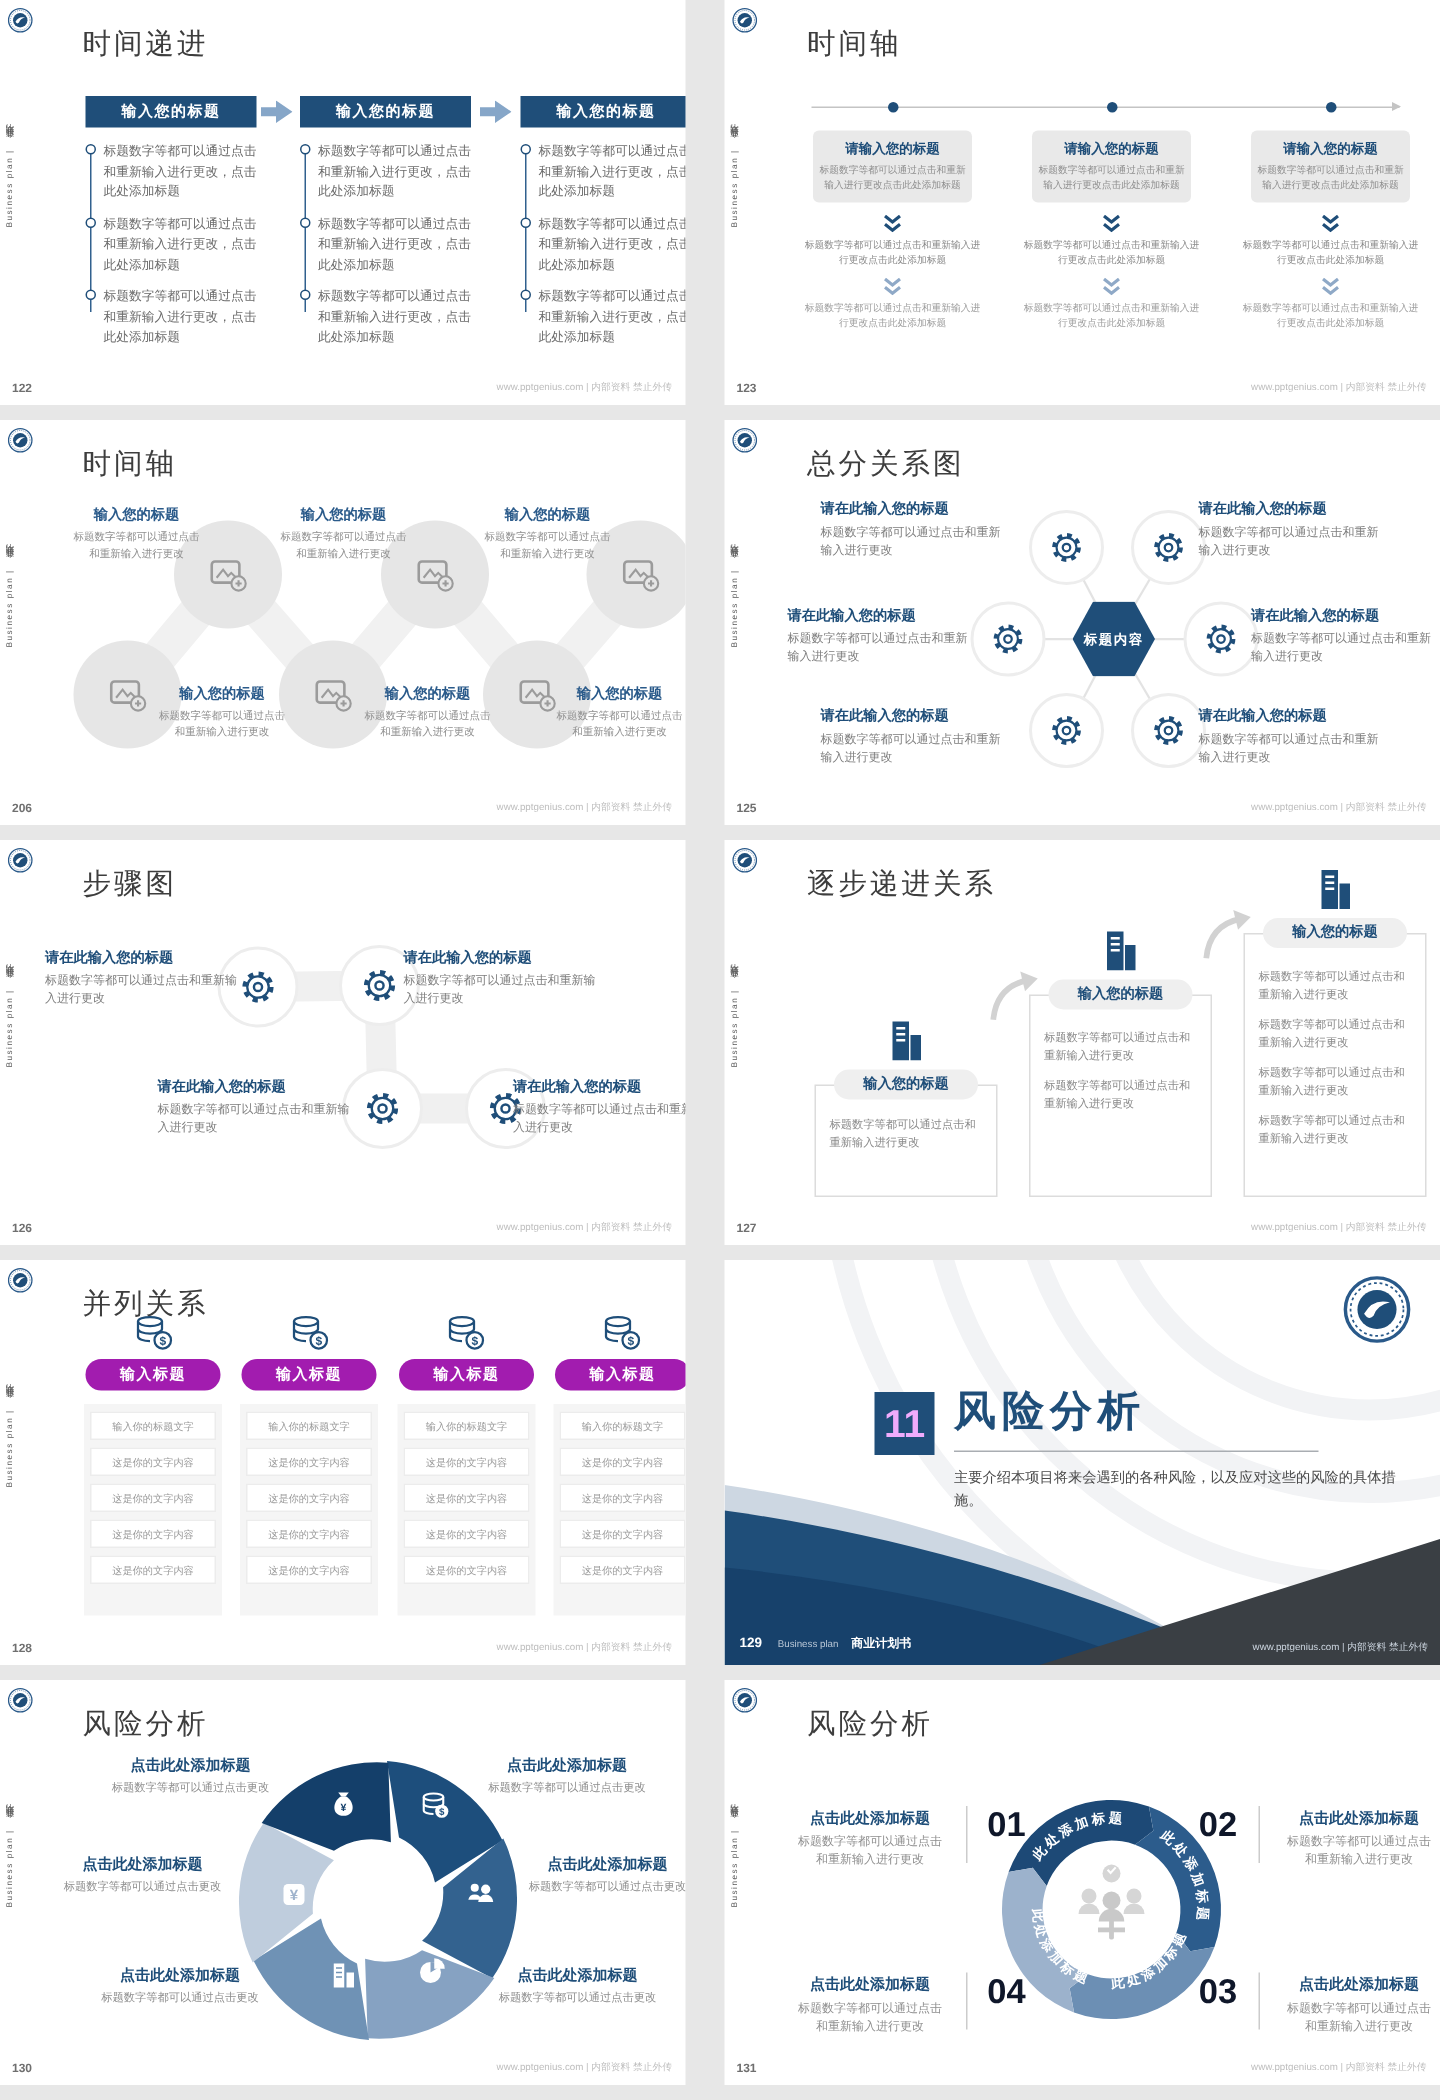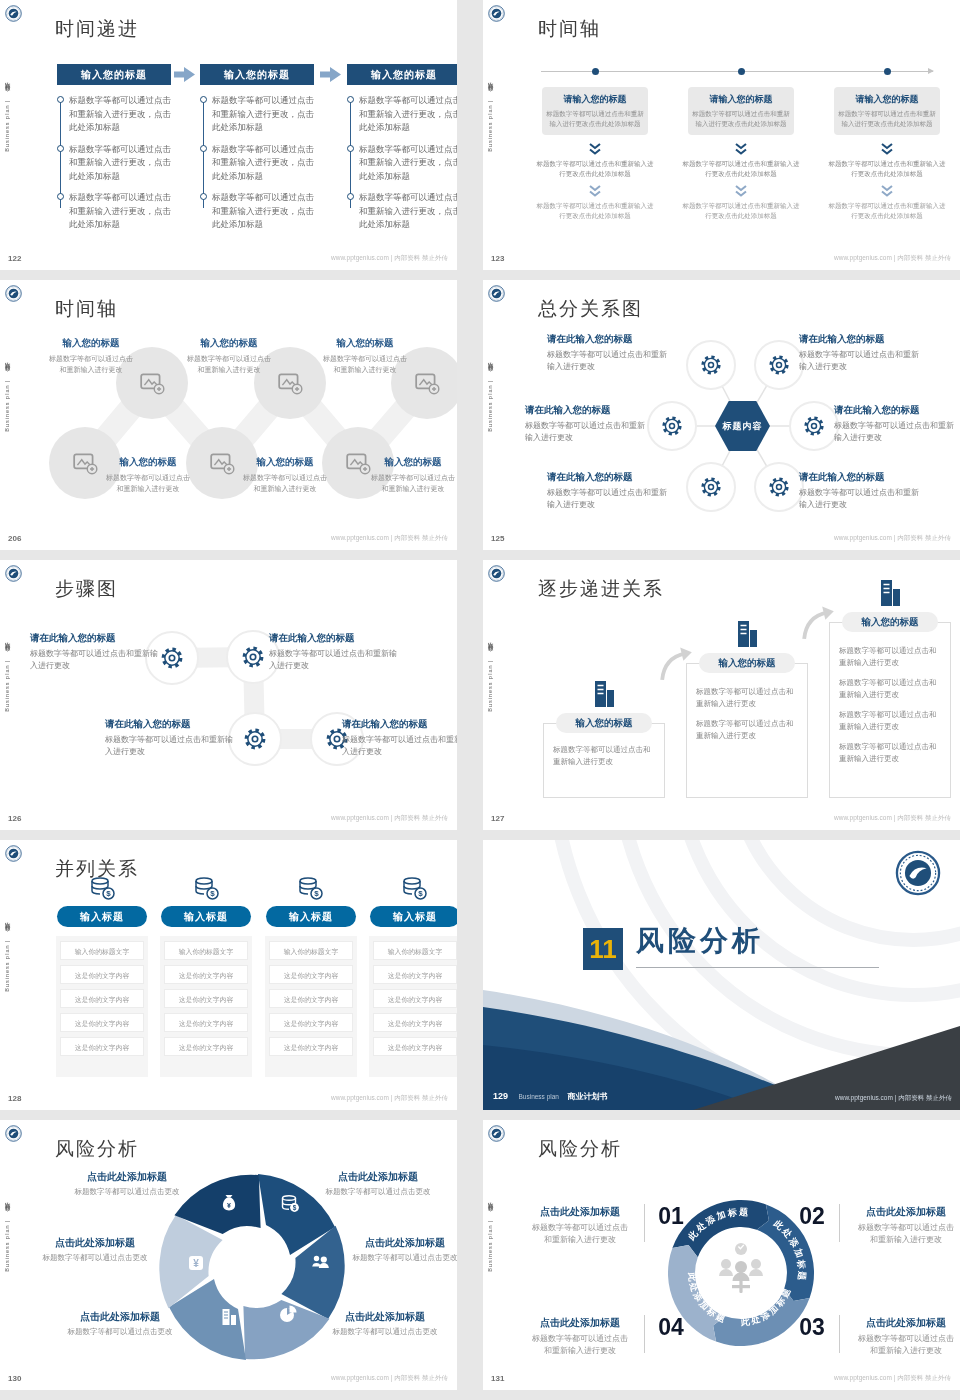--- a/index.html
+++ b/index.html
@@ -55,27 +55,27 @@
   
   .sbox{position:absolute;width:122px;border:1px solid #dcdcdc;background:#fff;box-sizing:border-box;}
   .spill{position:absolute;width:96px;height:20px;background:#efefef;border-radius:10px;
         font-size:9.5px;font-weight:700;color:#1f4e79;text-align:center;line-height:20px;}
   .spar{font-size:7.5px;color:#8a8a8a;line-height:11.5px;margin:9px 9px 0 9px;}
   .bldg{position:absolute;width:24px;height:27px;}
   .carrow{position:absolute;width:36px;height:36px;}
   
   .pcol-bg{position:absolute;top:96px;width:92px;height:141px;background:#f5f5f5;}
   .pcoin{position:absolute;top:36px;width:27px;height:25px;}
-  .ppill{position:absolute;top:66px;width:90px;height:21px;background:#0369a1;border-radius:11px;
+  .ppill{position:absolute;top:66px;width:90px;height:21px;background:#a21caf;border-radius:11px;
         color:#fff;font-size:10px;font-weight:700;text-align:center;line-height:21px;letter-spacing:1px;}
   .prow{margin:5px 4px;height:19px;background:#fff;border:1px solid #ececec;font-size:6.8px;
         color:#9a9a9a;text-align:center;line-height:19px;box-sizing:border-box;}
   
   .sec-square{position:absolute;left:100px;top:88px;width:40px;height:42px;background:#1f4e79;
-        color:#eab308;font-size:26px;font-weight:700;text-align:center;line-height:42px;}
+        color:#f0abfc;font-size:26px;font-weight:700;text-align:center;line-height:42px;}
   .sec-title{position:absolute;left:153px;top:82px;font-size:28px;font-weight:700;color:#1f4e79;letter-spacing:4px;}
   .sec-line{position:absolute;left:153px;top:127px;width:243px;height:1px;background:#a9adb2;}
   .sec-desc{position:absolute;left:153px;top:138px;width:302px;font-size:9.5px;color:#4a4a4a;line-height:15px;}
   .sec-footl{position:absolute;left:10px;bottom:7px;color:#fff;}
   .sec-footl .pg{font-size:9px;font-weight:700;}
   .sec-footl .en{font-size:6.5px;color:#b9c7d6;margin-left:6px;}
   .sec-footl .cn{font-size:8px;font-weight:700;margin-left:4px;}
   .sec-footr{position:absolute;right:8px;bottom:7px;font-size:6.5px;color:#cdd6e0;}
   .arcbg{position:absolute;left:0;top:0;width:477px;height:270px;}
   
@@ -643,20 +643,21 @@
   </svg>
   <svg style="position:absolute;left:412px;top:10px;width:46px;height:46px" viewBox="0 0 24 24">
         <circle cx="12" cy="12" r="11" fill="#fff" stroke="#2a5a8a" stroke-width="1.2"></circle>
         <circle cx="12" cy="12" r="9.2" fill="none" stroke="#2a5a8a" stroke-width="0.6" stroke-dasharray="1 1"></circle>
         <circle cx="12" cy="12" r="6.8" fill="#1f4e79"></circle>
         <path d="M7.5 13.5 Q10.5 8 16.5 9.5 Q12 10.5 10.8 14.2 Q9.2 16 7.5 13.5Z" fill="#fff"></path>
       </svg>
   <div class="sec-square">11</div>
   <div class="sec-title">风险分析</div>
   <div class="sec-line"></div>
+  <div class="sec-desc">主要介绍本项目将来会遇到的各种风险，以及应对这些的风险的具体措施。</div>
   <div class="sec-footl">
     <span class="pg">129</span>
     <span class="en">Business plan</span>
     <span class="cn">商业计划书</span>
   </div>
   <div class="sec-footr">www.pptgenius.com | 内部资料 禁止外传</div>
 </section>
 
 <section class="slide" style="left:0;top:1120px;width:457px;height:270px">
   <svg class="logo" viewBox="0 0 24 24">

